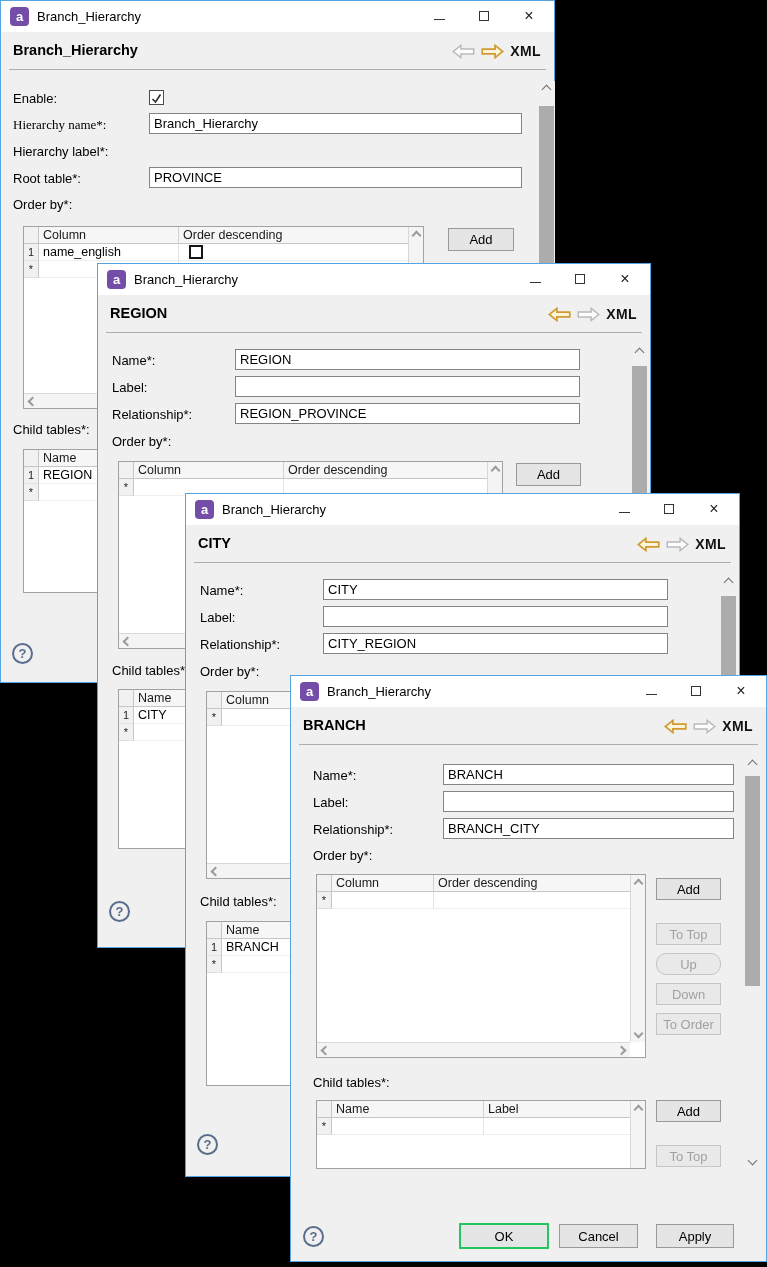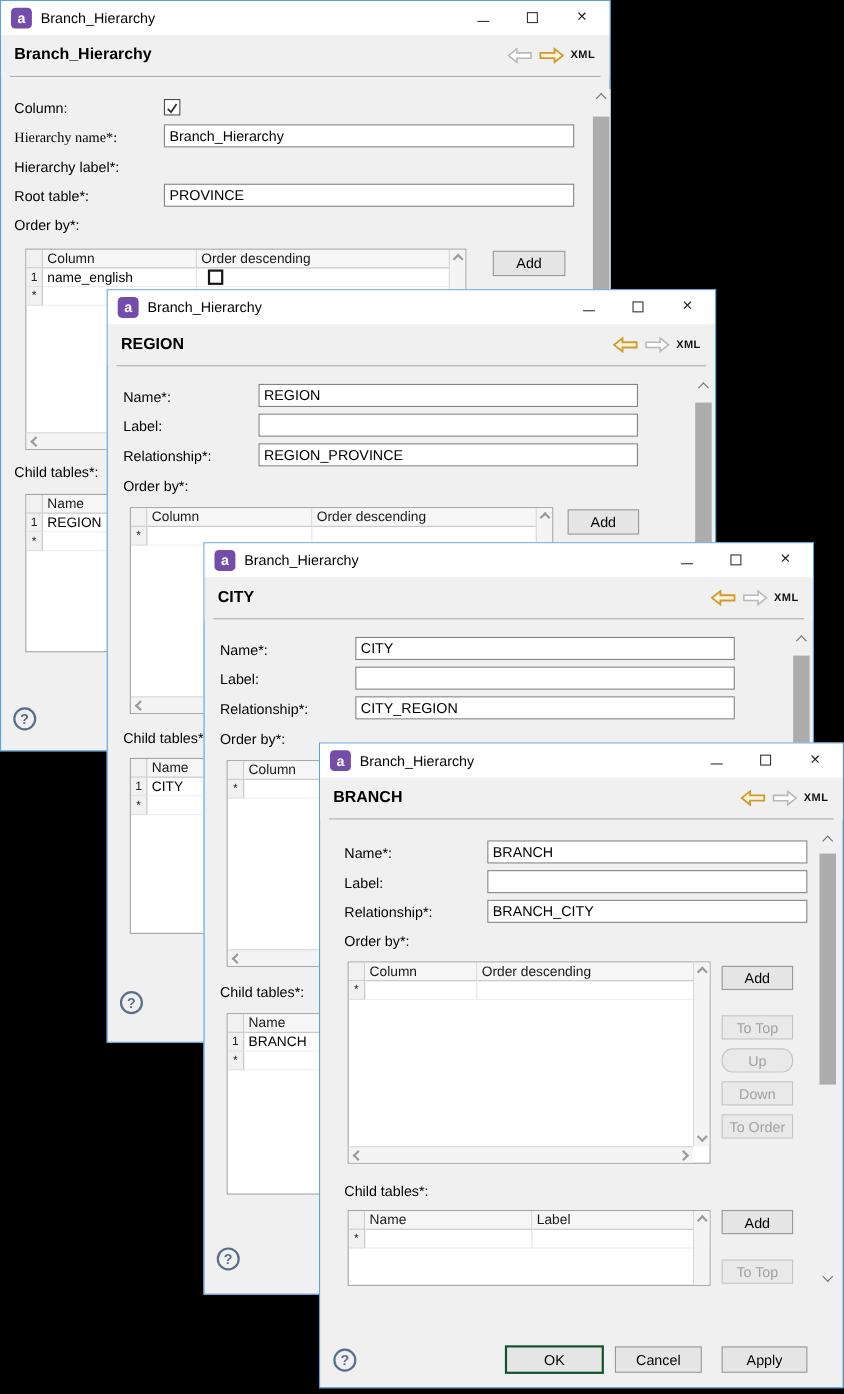--- a/index.html
+++ b/index.html
@@ -12,21 +12,21 @@
 .ctrl{position:absolute;top:0;width:32px;height:30px;display:flex;align-items:center;justify-content:center;}
 .minbar{width:11px;height:1px;background:#333;margin-top:7px;}
 .maxbox{width:10px;height:10px;border:1px solid #333;background:transparent;}
 .closex{font-size:16px;color:#222;line-height:1;}
 .pagehead{position:absolute;left:0;top:31px;right:0;height:38px;background:#f0f0f0;}
 .ptitle{position:absolute;left:12px;top:10px;font-size:14.5px;font-weight:700;color:#000;white-space:nowrap;}
 .nav{position:absolute;right:13px;top:11px;display:flex;align-items:center;gap:6px;}
 .navarrow{width:23px;height:15px;display:block;}
 .arr-gold{fill:#fdf4dc;stroke:#cf9a2e;stroke-width:1.6;}
 .arr-gray{fill:#fdfdfd;stroke:#b9b9b9;stroke-width:1.4;}
-.xml{font-size:10px;font-weight:700;color:#111;letter-spacing:.4px;}
+.xml{font-size:14px;font-weight:700;color:#111;letter-spacing:.4px;}
 .sep{position:absolute;left:8px;right:8px;top:68px;height:1px;background:#aeaeae;}
 .flabel{position:absolute;font-size:13px;color:#000;white-space:nowrap;}
 .finput{position:absolute;height:21px;border:1px solid #848484;background:#fff;font-size:13px;padding:0 4px;font-family:inherit;color:#000;outline:none;}
 .cbox{position:absolute;width:15px;height:15px;border:1px solid #4d4d4d;background:#fff;}
 .cbox svg{display:none;margin:1px 0 0 0;}
 .cbox[data-checked="true"] svg{display:block;}
 .grid{position:absolute;background:#fff;border:1px solid #a2a2a2;overflow:hidden;}
 .grow{display:flex;height:17px;}
 .gnum{width:15px;flex:0 0 15px;background:#f1f1f1;border-right:1px solid #c6c6c6;border-bottom:1px solid #e0e0e0;font-size:11px;color:#222;text-align:center;line-height:16px;}
 .gc{border-right:1px solid #e4e4e4;border-bottom:1px solid #eee;font-size:12.5px;color:#000;padding:1px 0 0 4px;white-space:nowrap;overflow:hidden;}
@@ -37,21 +37,21 @@
 .gvs{position:absolute;top:0;right:0;width:15px;background:#f4f4f4;border-left:1px solid #d8d8d8;display:flex;flex-direction:column;justify-content:space-between;align-items:center;padding:5px 0;}
 .gvs.toponly{justify-content:flex-start;}
 .ghs{position:absolute;left:0;right:15px;bottom:0;height:15px;background:#f4f4f4;border-top:1px solid #d8d8d8;display:flex;justify-content:space-between;align-items:center;padding:0 5px;}
 .chev{display:block;width:7px;height:7px;border-left:2px solid #9b9b9b;border-top:2px solid #9b9b9b;}
 .cup{transform:rotate(45deg);}
 .cdown{transform:rotate(225deg);}
 .cleft{transform:rotate(-45deg);}
 .cright{transform:rotate(135deg);}
 .btn{position:absolute;font-size:13px;font-family:inherit;background:#e5e5e5;border:1px solid #999;color:#000;display:flex;align-items:center;justify-content:center;}
 .btn.disabled{color:#a1a1a1;border-color:#c5c5c5;background:#e9e9e9;}
-.btn.okbtn{border:2px solid #14532d;}
+.btn.okbtn{border:2px solid #22c55e;}
 .help{position:absolute;width:21px;height:21px;border-radius:50%;border:2px solid #5a6d8c;color:#5a6d8c;font-size:13px;font-weight:700;display:flex;align-items:center;justify-content:center;background:transparent;}
 .wscroll{position:absolute;width:17px;background:#f0f0f0;}
 .sarrow{position:absolute;left:0;width:17px;height:17px;display:flex;align-items:center;justify-content:center;}
 .sarrow .chev{width:7px;height:7px;border-color:#6f6f6f;border-width:1.6px;}
 .sup{top:0;}
 .sdown{bottom:0;}
 .sthumb{position:absolute;left:1px;right:1px;background:#acacac;}
 </style>
 </head>
 <body>
@@ -77,21 +77,21 @@
           <path class="arr-gray" d="M8.5 1.2 L1.2 7 L8.5 12.8 L8.5 9.3 L20.8 9.3 L20.8 4.7 L8.5 4.7 Z"></path>
         </svg>
       <svg class="navarrow" viewBox="0 0 22 14">
           <path class="arr-gold" d="M13.5 1.2 L20.8 7 L13.5 12.8 L13.5 9.3 L1.2 9.3 L1.2 4.7 L13.5 4.7 Z"></path>
         </svg>
       <span class="xml">XML</span>
     </span>
   </div>
   <div class="sep"></div>
 
-  <div class="flabel" style="left:12px;top:90px;">Column:</div>
+  <div class="flabel" style="left:12px;top:90px;">Enable:</div>
   <div class="cbox" style="left:148px;top:89px;" data-checked="true">
     <svg width="13" height="13" viewBox="0 0 13 13">
         <polyline points="2.5,7 5.5,10 10.5,2.5" fill="none" stroke="#2d2d2d" stroke-width="1.6"></polyline>
       </svg>
   </div>
   <div class="flabel" style="left:12px;top:116px;font-family:Liberation Serif, serif;">Hierarchy name*:</div>
   <input class="finput" style="left: 148px; top: 112px; width: 373px;" value="Branch_Hierarchy">
   <div class="flabel" style="left:12px;top:143px;">Hierarchy label*:</div>
   <div class="flabel" style="left:12px;top:170px;">Root table*:</div>
   <input class="finput" style="left: 148px; top: 166px; width: 373px;" value="PROVINCE">

